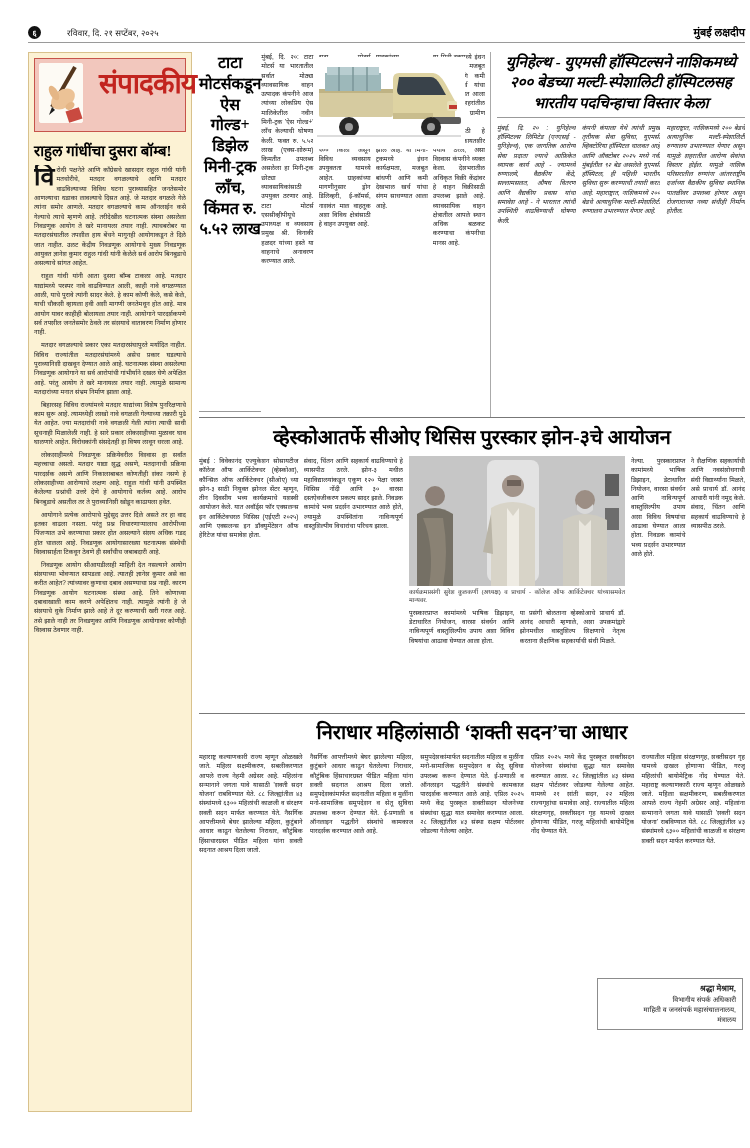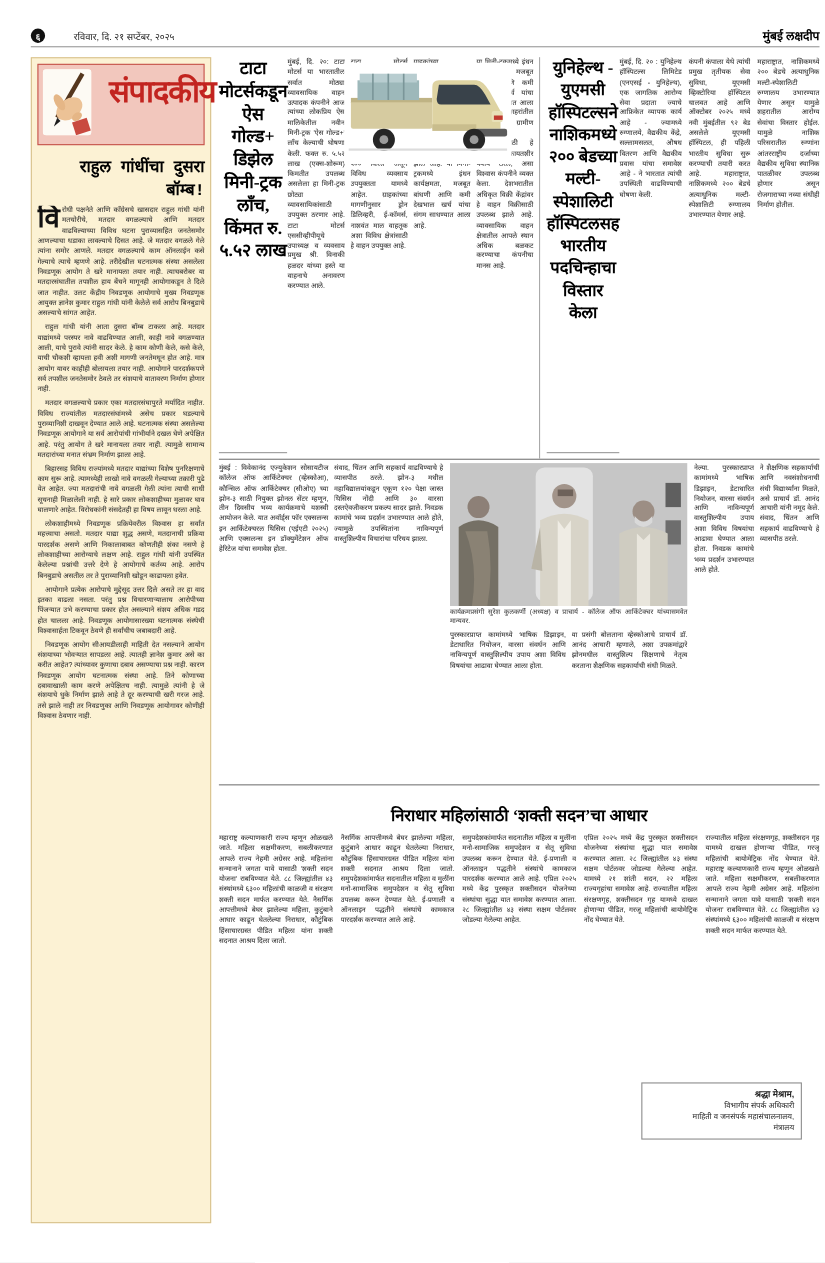--- a/index.html
+++ b/index.html
@@ -17,53 +17,53 @@
   
   .content{position:absolute;left:28px;top:52px;display:flex;gap:7px;}
   
   .editorial{width:164px;height:1060px;background:#fcf2d4;border:1px solid #d8c18c;
              padding:5px;box-sizing:border-box;}
   .masthead{height:74px;background:#f2c7bd;border:1px solid #c6544a;display:flex;
             align-items:flex-start;gap:16px;padding:4px;box-sizing:border-box;}
   .hand-ill{width:44px;height:60px;background:#fdfaf4;border-radius:3px;flex:none;}
   .masthead-title{color:#c2241f;font-size:28px;font-weight:bold;flex:1;text-align:center;
                   font-family:"Liberation Serif",serif;letter-spacing:-1px;}
-  .ed-headline{font-size:15px;font-weight:bold;text-align:right;margin:8px 0 5px;color:#000;
-               font-family:Liberation Mono, monospace;}
+  .ed-headline{font-size:15px;font-weight:bold;text-align:left;margin:8px 0 5px;color:#000;
+               font-family:Liberation Serif, serif;}
   .ed-body{font-size:6.4px;line-height:1.46;text-align:justify;height:912px;overflow:hidden;color:#262626;}
   .ed-body p{margin:0 0 3.5px;}
   .ed-body p + p{text-indent:7px;}
   .dropcap{float:left;font-size:25px;line-height:0.82;font-weight:bold;padding:1px 2px 0 0;color:#111;}
   
   .main{width:546px;display:flex;flex-direction:column;}
   .txt{font-size:6.4px;line-height:1.45;text-align:justify;color:#222;}
   .col{flex:1;overflow:hidden;}
   .row1{display:flex;height:366px;border-bottom:1px solid #777;box-sizing:border-box;}
   .art1{width:292px;padding-right:5px;border-right:1px solid #aaa;box-sizing:border-box;display:flex;flex-direction:row;}
   .art1 h2{font-size:16px;line-height:1.3;text-align:center;margin:1px 0 5px;padding-bottom:4px;
            border-bottom:1px solid #999;font-family:"Liberation Serif",serif;color:#000;}
   .art1-cols{display:flex;gap:5px;height:306px;overflow:hidden;position:relative;}
   .truck-wrap{position:absolute;left:52px;top:5px;width:152px;height:92px;background:#fff;z-index:2;}
-  .art2{flex:1;padding-left:6px;display:flex;flex-direction:row;}
+  .art2{flex:1;padding-left:6px;display:flex;flex-direction:column;font-style:italic;}
   .art2 h2{font-size:15px;line-height:1.35;text-align:center;margin:0 0 5px;padding-bottom:4px;
            border-bottom:1px solid #999;font-family:"Liberation Serif",serif;color:#000;}
   .art2-cols{display:flex;gap:6px;height:266px;overflow:hidden;}
   .art3{border-bottom:1px solid #777;padding:3px 0 4px;box-sizing:border-box;height:296px;}
   .art3 h2{font-size:20px;text-align:center;margin:2px 0 6px;color:#000;font-family:"Liberation Serif",serif;}
   .art3-body{display:flex;gap:6px;height:252px;overflow:hidden;}
   .art3-left{width:204px;display:flex;gap:5px;}
   .art3-mid{width:216px;flex:none;}
   .award-photo{width:216px;height:130px;display:block;}
   .caption{font-size:6.2px;line-height:1.35;color:#333;margin:2px 0 3px;text-align:justify;}
   .art3-under{display:flex;gap:5px;height:92px;overflow:hidden;}
   .art3-right{flex:1;display:flex;gap:5px;}
   .art4{padding-top:4px;position:relative;height:438px;overflow:hidden;}
-  .art4 h2{font-size:15px;text-align:center;margin:12px 0 7px;color:#000;font-family:"Liberation Serif",serif;}
+  .art4 h2{font-size:20px;text-align:center;margin:0 0 7px;color:#000;font-family:"Liberation Serif",serif;}
   .art4-cols{display:flex;gap:7px;height:392px;overflow:hidden;position:relative;}
-  .sigbox{position:absolute;right:16px;top:226px;width:146px;background:#fff;border:1px solid #8c8c8c;
+  .sigbox{position:absolute;right:2px;top:226px;width:146px;background:#fff;border:1px solid #8c8c8c;
           padding:4px 6px;box-sizing:border-box;text-align:right;z-index:2;font-size:7px;line-height:1.45;color:#222;}
   .sig-name{font-weight:bold;font-size:8px;}
 </style>
 </head>
 <body>
 
 <div class="page">
 
   <div class="topbar">
     <div class="topbar-left">
@@ -146,20 +146,21 @@
           <h2>युनिहेल्थ - युएमसी हॉस्पिटल्सने नाशिकमध्ये २०० बेडच्या मल्टी-स्पेशालिटी हॉस्पिटलसह भारतीय पदचिन्हाचा विस्तार केला</h2>
           <div class="art2-cols">
             <div class="col txt">मुंबई, दि. २० : युनिहेल्थ हॉस्पिटल्स लिमिटेड (एनएसई - युनिहेल्थ), एक जागतिक आरोग्य सेवा प्रदाता ज्याचे आफ्रिकेत व्यापक कार्य आहे - ज्यामध्ये रुग्णालये, वैद्यकीय केंद्रे, सल्लामसलत, औषध वितरण आणि वैद्यकीय प्रवास यांचा समावेश आहे - ने भारतात त्यांची उपस्थिती वाढविण्याची घोषणा केली.</div>
             <div class="col txt">कंपनी कंपाला येथे त्यांची प्रमुख तृतीयक सेवा सुविधा, यूएमसी व्हिक्टोरिया हॉस्पिटल चालवत आहे आणि ऑक्टोबर २०२५ मध्ये नवी मुंबईतील ९२ बेड असलेले यूएमसी हॉस्पिटल, ही पहिली भारतीय सुविधा सुरू करण्याची तयारी करत आहे. महाराष्ट्रात, नाशिकमध्ये २०० बेडचे अत्याधुनिक मल्टी-स्पेशालिटी रुग्णालय उभारण्यात येणार आहे.</div>
             <div class="col txt">महाराष्ट्रात, नाशिकमध्ये २०० बेडचे अत्याधुनिक मल्टी-स्पेशालिटी रुग्णालय उभारण्यात येणार असून यामुळे शहरातील आरोग्य सेवांचा विस्तार होईल. यामुळे नाशिक परिसरातील रुग्णांना आंतरराष्ट्रीय दर्जाच्या वैद्यकीय सुविधा स्थानिक पातळीवर उपलब्ध होणार असून रोजगाराच्या नव्या संधीही निर्माण होतील.</div>
           </div>
         </article>
       </section>
 
       <section class="art3">
+        <h2>व्हेस्कोआतर्फे सीओए थिसिस पुरस्कार झोन-३चे आयोजन</h2>
         <div class="art3-body">
           <div class="art3-left">
             <div class="col txt">मुंबई : विवेकानंद एज्युकेशन सोसायटीज कॉलेज ऑफ आर्किटेक्चर (व्हेस्कोआ), कौन्सिल ऑफ आर्किटेक्चर (सीओए) च्या झोन-३ साठी नियुक्त झोनल सेंटर म्हणून, तीन दिवसीय भव्य कार्यक्रमाचे यशस्वी आयोजन केले. यात अवॉर्ड्स फॉर एक्सलन्स इन आर्किटेक्चरल थिसिस (एईएटी २०२५) आणि एक्सलन्स इन डॉक्युमेंटेशन ऑफ हेरिटेज यांचा समावेश होता.</div>
             <div class="col txt">संवाद, चिंतन आणि सहकार्य वाढविण्याचे हे व्यासपीठ ठरले. झोन-३ मधील महाविद्यालयांकडून एकूण १२० पेक्षा जास्त थिसिस नोंदी आणि ३० वारसा दस्तऐवजीकरण प्रकल्प सादर झाले. निवडक कामांचे भव्य प्रदर्शन उभारण्यात आले होते, ज्यामुळे उपस्थितांना नाविन्यपूर्ण वास्तुशिल्पीय विचारांचा परिचय झाला.</div>
           </div>
           <div class="art3-mid">
             <svg class="award-photo" viewBox="0 0 216 130">
               <rect x="0" y="0" width="216" height="130" fill="#c6c6c6"></rect>
               <rect x="78" y="4" width="52" height="122" rx="8" fill="#e3e3e3"></rect>
               <rect x="196" y="18" width="14" height="22" fill="#5f5f5f"></rect>

